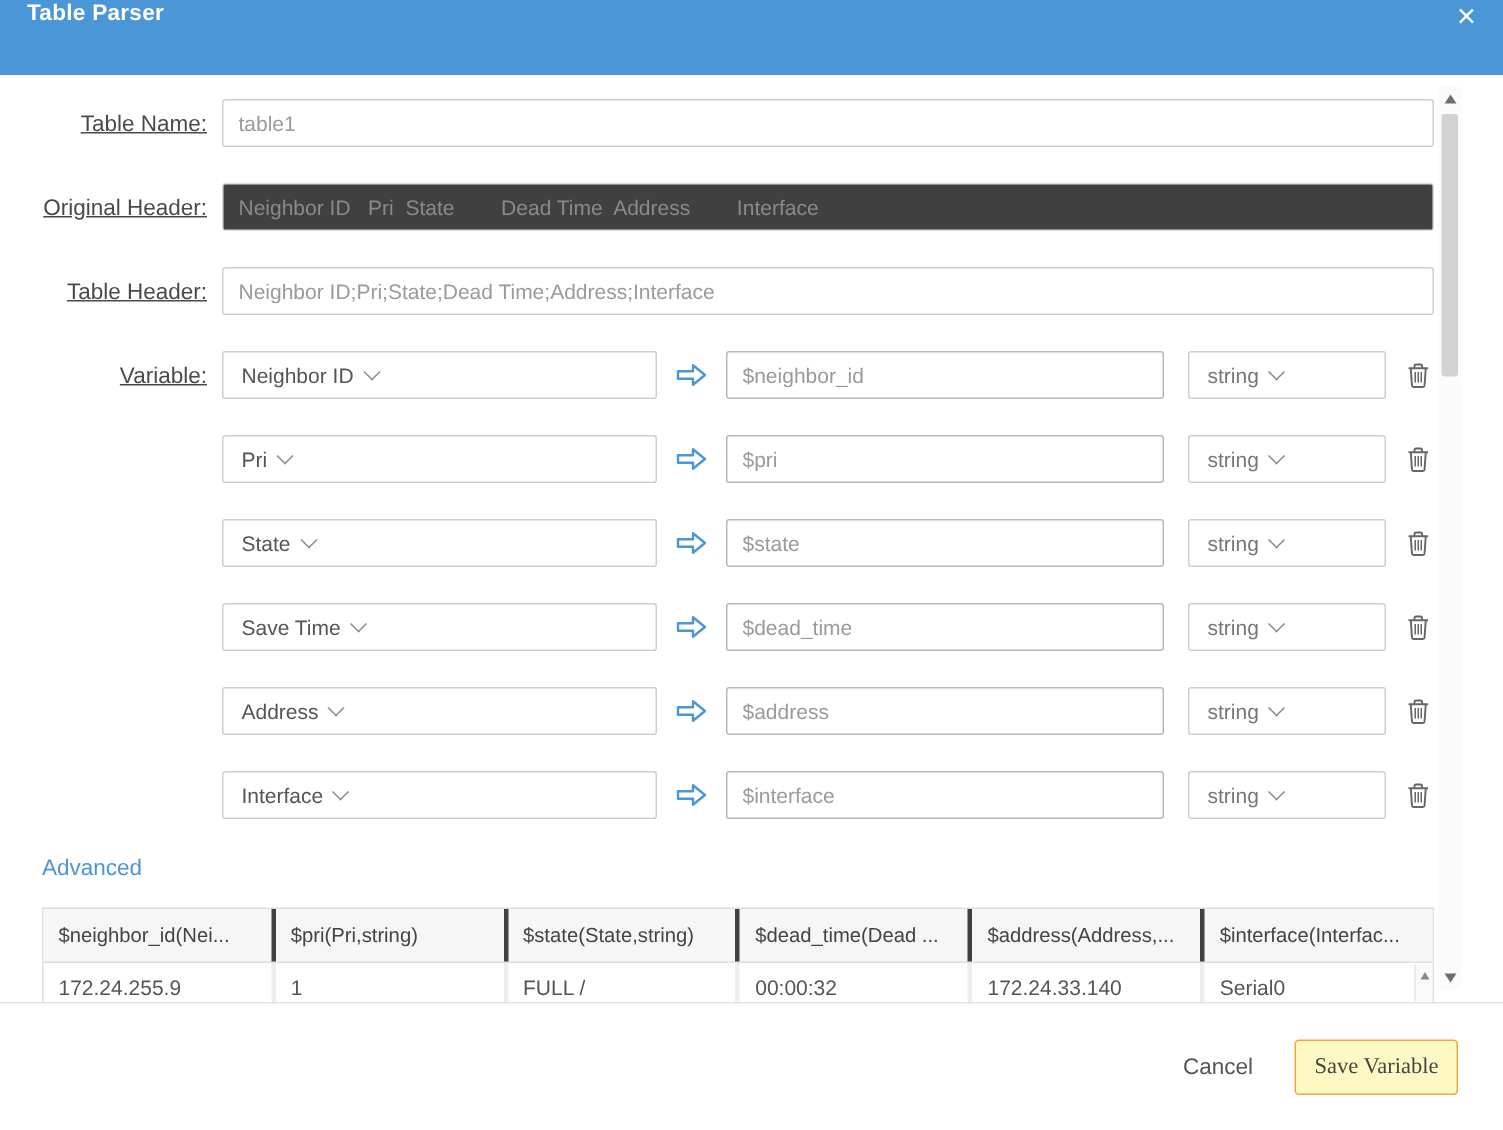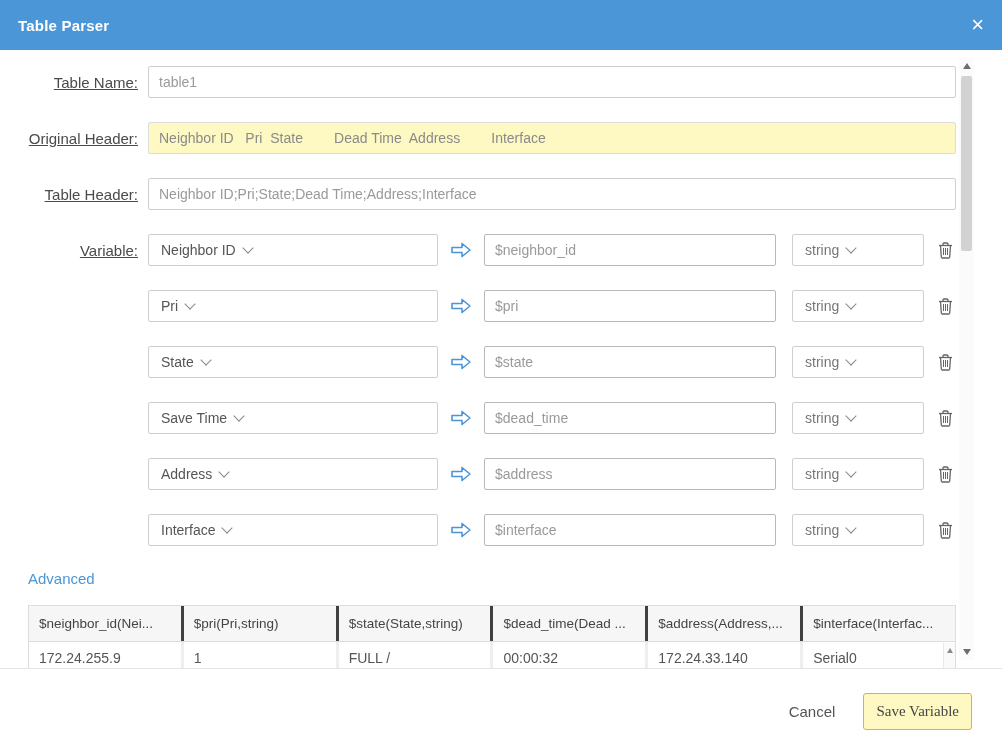--- a/index.html
+++ b/index.html
@@ -1,34 +1,34 @@
 <!DOCTYPE html>
 <html><head>
 <meta charset="utf-8">
 <style>
   * { box-sizing: border-box; margin: 0; padding: 0; }
   html,body { width:1002px; height:753px; overflow:hidden; background:#fff;
     font-family:"Liberation Sans","DejaVu Sans",sans-serif; }
   .dialog { width:1002px; height:753px; display:flex; flex-direction:column; background:#fff; }
 
   
-  .titlebar { height:50px; background:#4b96d6; display:flex; align-items:center;
+  .titlebar { height:50px; background:#4b96d6; display:flex; 
     justify-content:space-between; padding:0 18px; flex:0 0 auto; }
   .title { color:#fff; font-size:15px; font-weight:700; letter-spacing:.2px; }
   .close { color:#fff; font-size:22px; line-height:1; cursor:pointer; font-weight:400; }
 
   
   .body { flex:1 1 auto; position:relative; overflow:hidden; background:#fff; }
   .row { display:flex; align-items:center; margin-top:24px; padding-right:46px; }
   .row.first { margin-top:16px; }
   .lbl { width:148px; min-width:148px; text-align:right; padding-right:10px;
     color:#4a4a4a; font-size:15px;text-decoration:underline; }
   .txt { flex:1; height:32px; border:1px solid #cfcfcf; border-radius:2px; padding:0 10px;
     font-size:14px; color:#9a9a9a; font-family:inherit; background:#fff; outline:none; }
-  .readonly { flex:1; height:32px; background:#fef9c3; border:1px solid #ddd; border-radius:2px;
+  .readonly { flex:1; height:32px; background:#404040; border:1px solid #ddd; border-radius:2px;
     display:flex; align-items:center; padding:0 10px; color:#8a8a8a; white-space:pre; font-size:14px; }
 
   
   .select { height:32px; border:1px solid #cfcfcf; border-radius:2px; background:#fff;
     display:flex; align-items:center; padding:0 12px;
     font-size:14px; color:#555; cursor:pointer; }
   .col-select { width:290px; flex:0 0 auto; }
   .type-select { width:132px; flex:0 0 auto; margin-left:16px; color:#777; }
   .chevron { width:8px; height:8px; border-right:1.4px solid #8a8a8a; border-bottom:1.4px solid #8a8a8a;
     transform:rotate(45deg); margin-top:-4px; margin-left:8px; flex:0 0 auto; }

